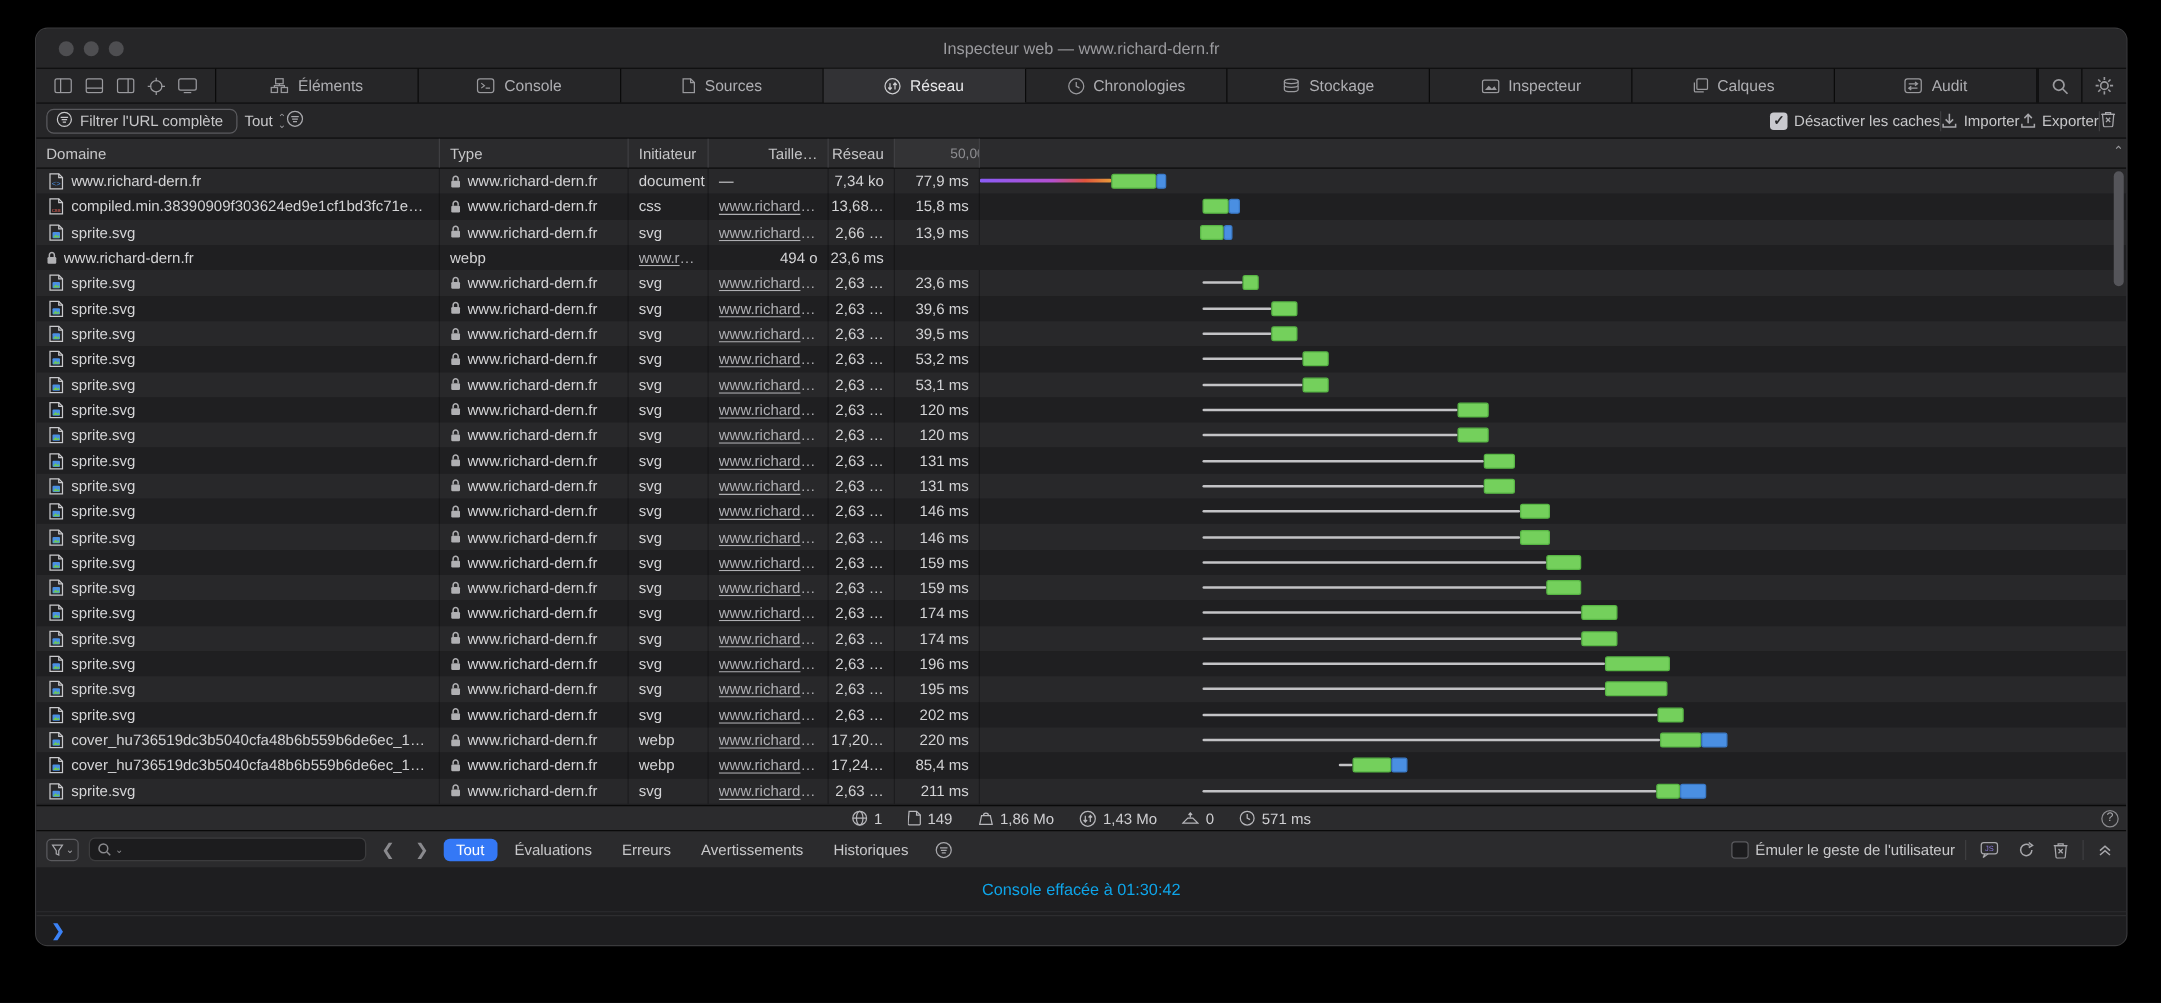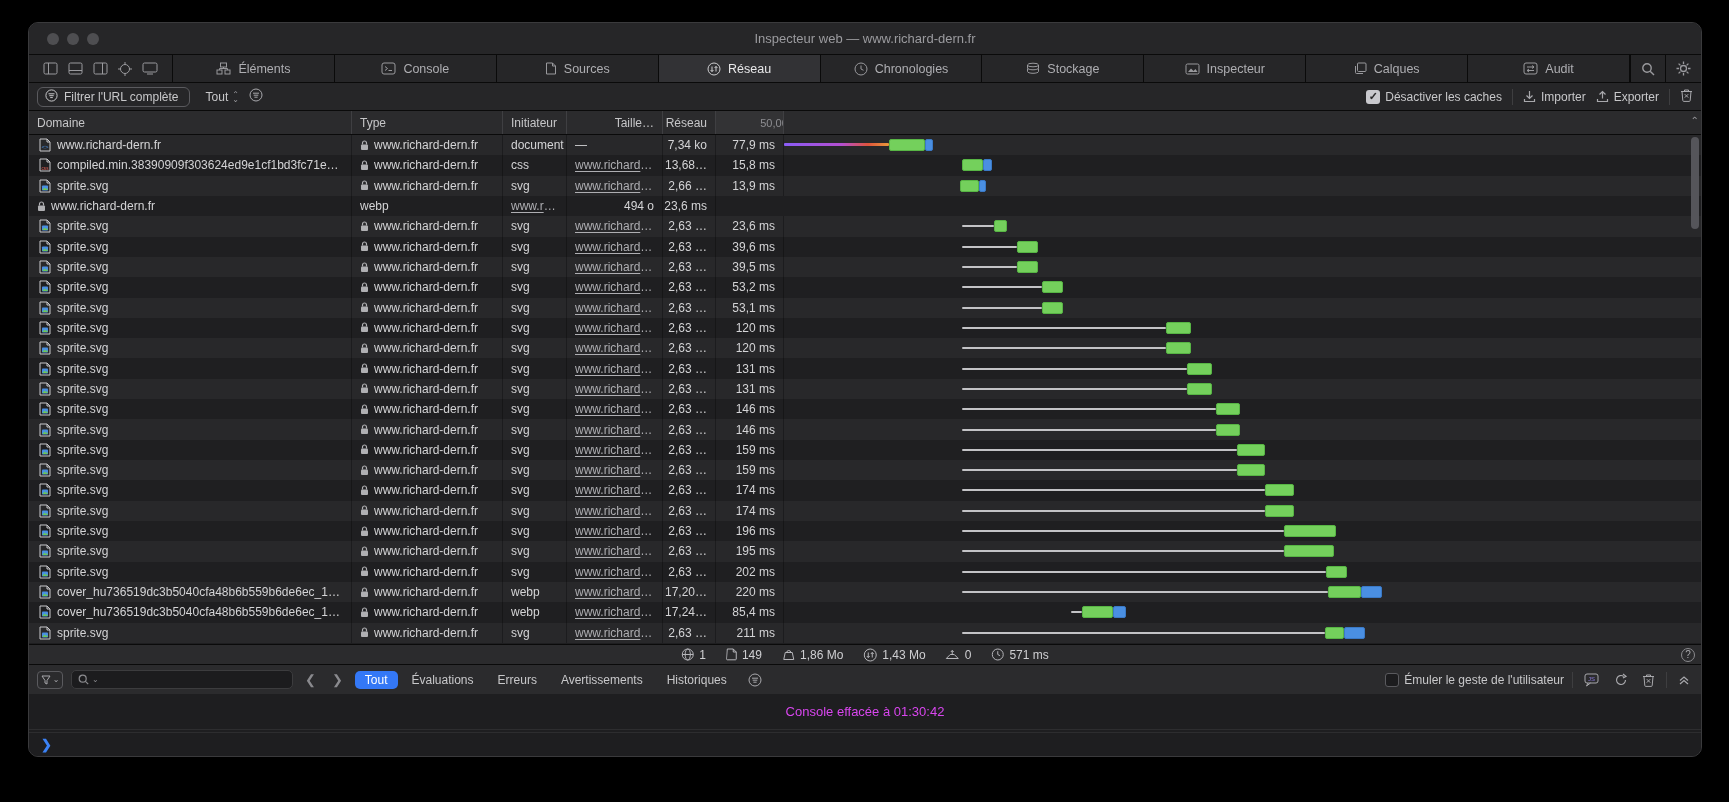--- a/index.html
+++ b/index.html
@@ -22,21 +22,21 @@
   .dock-tools .ico { display:flex; align-items:center; color:#9a9a9e; }
   .tab-strip { flex:1; display:flex; }
   .tab { flex:1; display:flex; align-items:center; justify-content:center; gap:7px;
     color:#aeaeb2; font-size:12.5px; border-right:1px solid #0a0a0a; cursor:default; }
   .tab.selected { background:#323235; color:#e8e8ea; }
   .tab .ico { display:flex; align-items:center; color:inherit; opacity:.85; }
   .tab-side { display:flex; align-items:center; padding:0 10px; color:#9a9a9e; border-left:1px solid #0a0a0a; }
 
   
   .netbar { height:28px; background:#262628; border-bottom:1px solid #0a0a0a; display:flex; align-items:center;
-    padding:0 8px; gap:10px; font-size:12px; color:#c8c8ca; flex:0 0 auto; }
+    padding:0 8px; font-size:12px; color:#c8c8ca; flex:0 0 auto; }
   .pill-btn { display:flex; align-items:center; gap:6px; border:1px solid #5a5a5e; border-radius:6px;
     padding:2px 10px 2px 7px; height:20px; color:#c8c8ca; }
   .scope { display:flex; align-items:center; gap:4px; margin-left:6px; }
   .updown { display:flex; flex-direction:column; line-height:5px; font-size:8px; color:#9a9a9e; }
   .spacer { flex:1; }
   .chk { width:14px; height:14px; border-radius:3px; display:inline-flex; align-items:center; justify-content:center; }
   .chk.on { background:#c9c9ce; color:#2a2a2c; font-size:11px; font-weight:bold; }
   .chk.off { background:#1c1c1e; border:1px solid #5a5a5e; }
   .vsep { width:1px; height:16px; background:#3e3e40; }
   .tool { display:flex; align-items:center; gap:5px; color:#c8c8ca; }
@@ -91,21 +91,21 @@
     justify-content:center; gap:2px; color:#a8a8ac; }
   .search { width:222px; height:19px; background:#1c1c1e; border:1px solid #3c3c3e; border-radius:5px;
     display:flex; align-items:center; padding:0 6px; gap:3px; color:#8a8a8e; }
   .search input { flex:1; background:transparent; border:none; outline:none; color:#d4d4d6; font:inherit; }
   .navbtn { color:#8a8a8e; font-size:13px; padding:0 4px; }
   .cpill { padding:2px 10px; border-radius:5px; color:#c8c8ca; }
   .cpill.selected { background:#3478f6; color:#fff; }
   .conbar .icobtn { display:flex; color:#a8a8ac; padding:0 3px; }
 
   
-  .conmsg { height:36px; display:flex; align-items:center; justify-content:center; font-size:13px; color:#d946ef;
+  .conmsg { height:36px; display:flex; align-items:center; justify-content:center; font-size:13px; color:#0ea5e9;
     border-bottom:1px solid #2d2d2f; background:#1e1e20; flex:0 0 auto; }
   .confill { flex:1 1 auto; background:#1e1e20; }
   .prompt { height:24px; border-top:1px solid #2d2d2f; display:flex; align-items:center; padding:0 12px;
     background:#1e1e20; flex:0 0 auto; }
   .prompt .chev { color:#3b82f6; font-weight:bold; font-size:13px; }
 </style>
 </head>
 <body>
 
 <div class="window">

